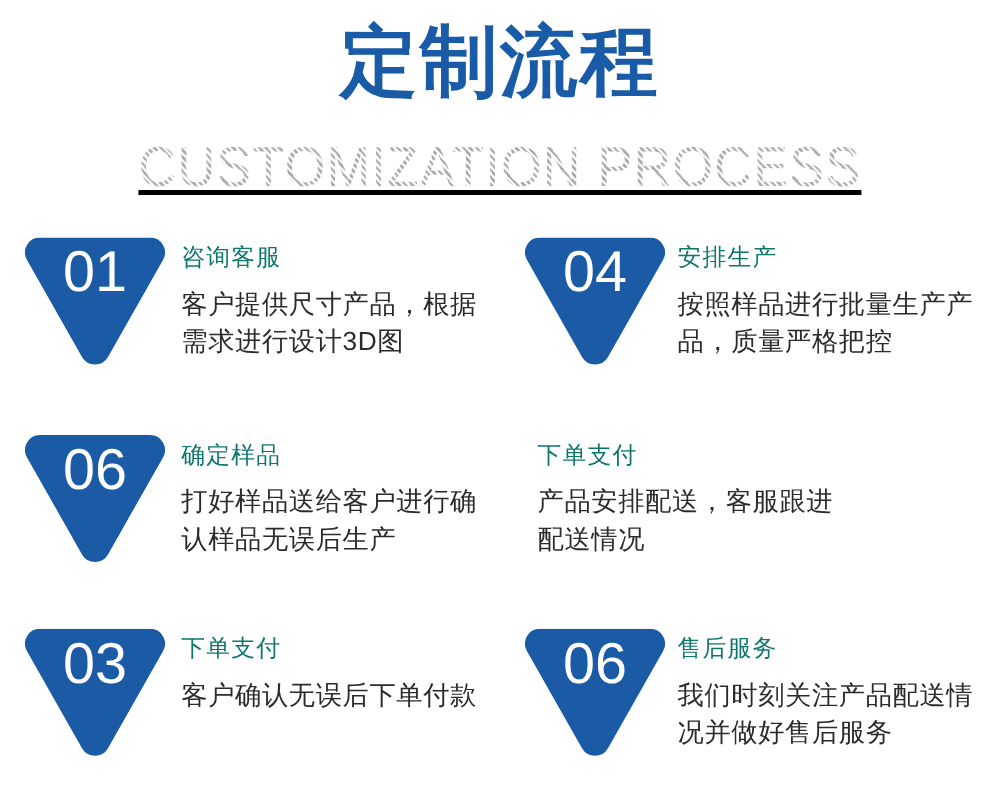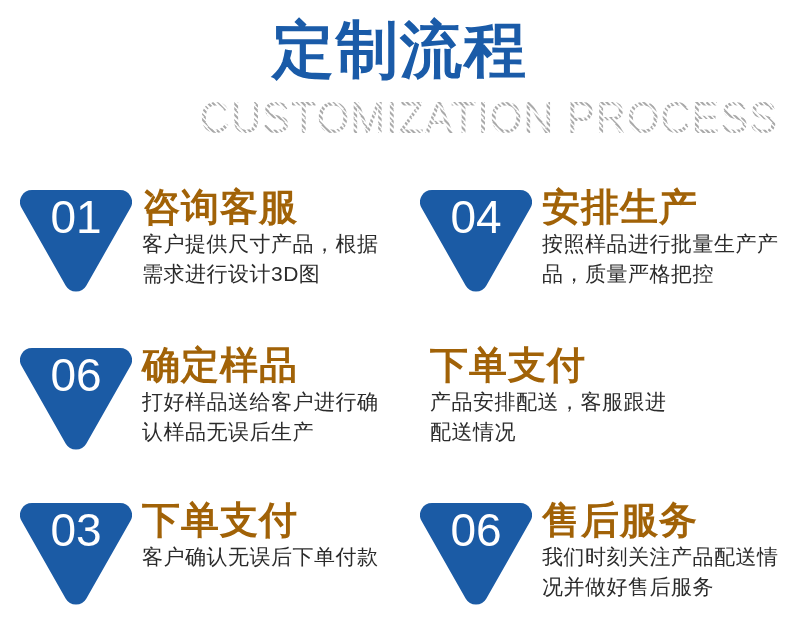--- a/index.html
+++ b/index.html
@@ -18,21 +18,21 @@
 
   .main-title {
     font-size:62px;
     font-weight:bold;
     color:#1a5ba8;
     letter-spacing:2px;
     line-height:1.1;
     font-family:"Liberation Sans","DejaVu Sans",sans-serif;
   }
 
-  .sub-title-wrap { margin-top:10px; display:flex; justify-content:flex-end; }
+  .sub-title-wrap { margin-top:26px; display:flex; justify-content:center;text-decoration:underline; }
 
   .sub-title {
     font-size:45px;
     font-weight:normal;
     letter-spacing:1px;
     line-height:1.05;
     font-family:"Liberation Sans","DejaVu Sans",sans-serif;
     color:#b9b9b9;
     background-image:repeating-linear-gradient(
         45deg,
@@ -51,21 +51,21 @@
     position:absolute;
     top:186px;
     left:0;
     width:800px;
     display:grid;
     grid-template-columns:400px 400px;
     grid-template-rows:158px 155px 134px;
   }
 
   .step { position:relative; display:flex; align-items:flex-start; }
-  .col-left  { padding-left:20px; }
+  .col-left  { padding-left:20px;justify-content:space-between; }
   .col-right { padding-left:20px; }
 
   
   .badge {
     position:relative;
     width:112px;
     height:103px;
     flex:0 0 112px;
     margin-top:4px;
   }
@@ -84,23 +84,23 @@
     font-weight:400;
     color:#ffffff;
     line-height:52px;
     letter-spacing:0px;
     font-family:"Liberation Sans","DejaVu Sans",sans-serif;
   }
 
   .step-text { padding-left:10px; padding-top:2px; }
 
   .step-title {
-    font-size:38px;
-    font-weight:bold;
-    color:#a16207;
+    font-size:19px;
+    font-weight:normal;
+    color:#0f766e;
     line-height:38px;
     letter-spacing:1px;
     white-space:nowrap;
     font-family:"Liberation Sans","DejaVu Sans",sans-serif;
   }
 
   .step-desc {
     margin-top:3px;
     font-size:21px;
     color:#2b2b2b;

